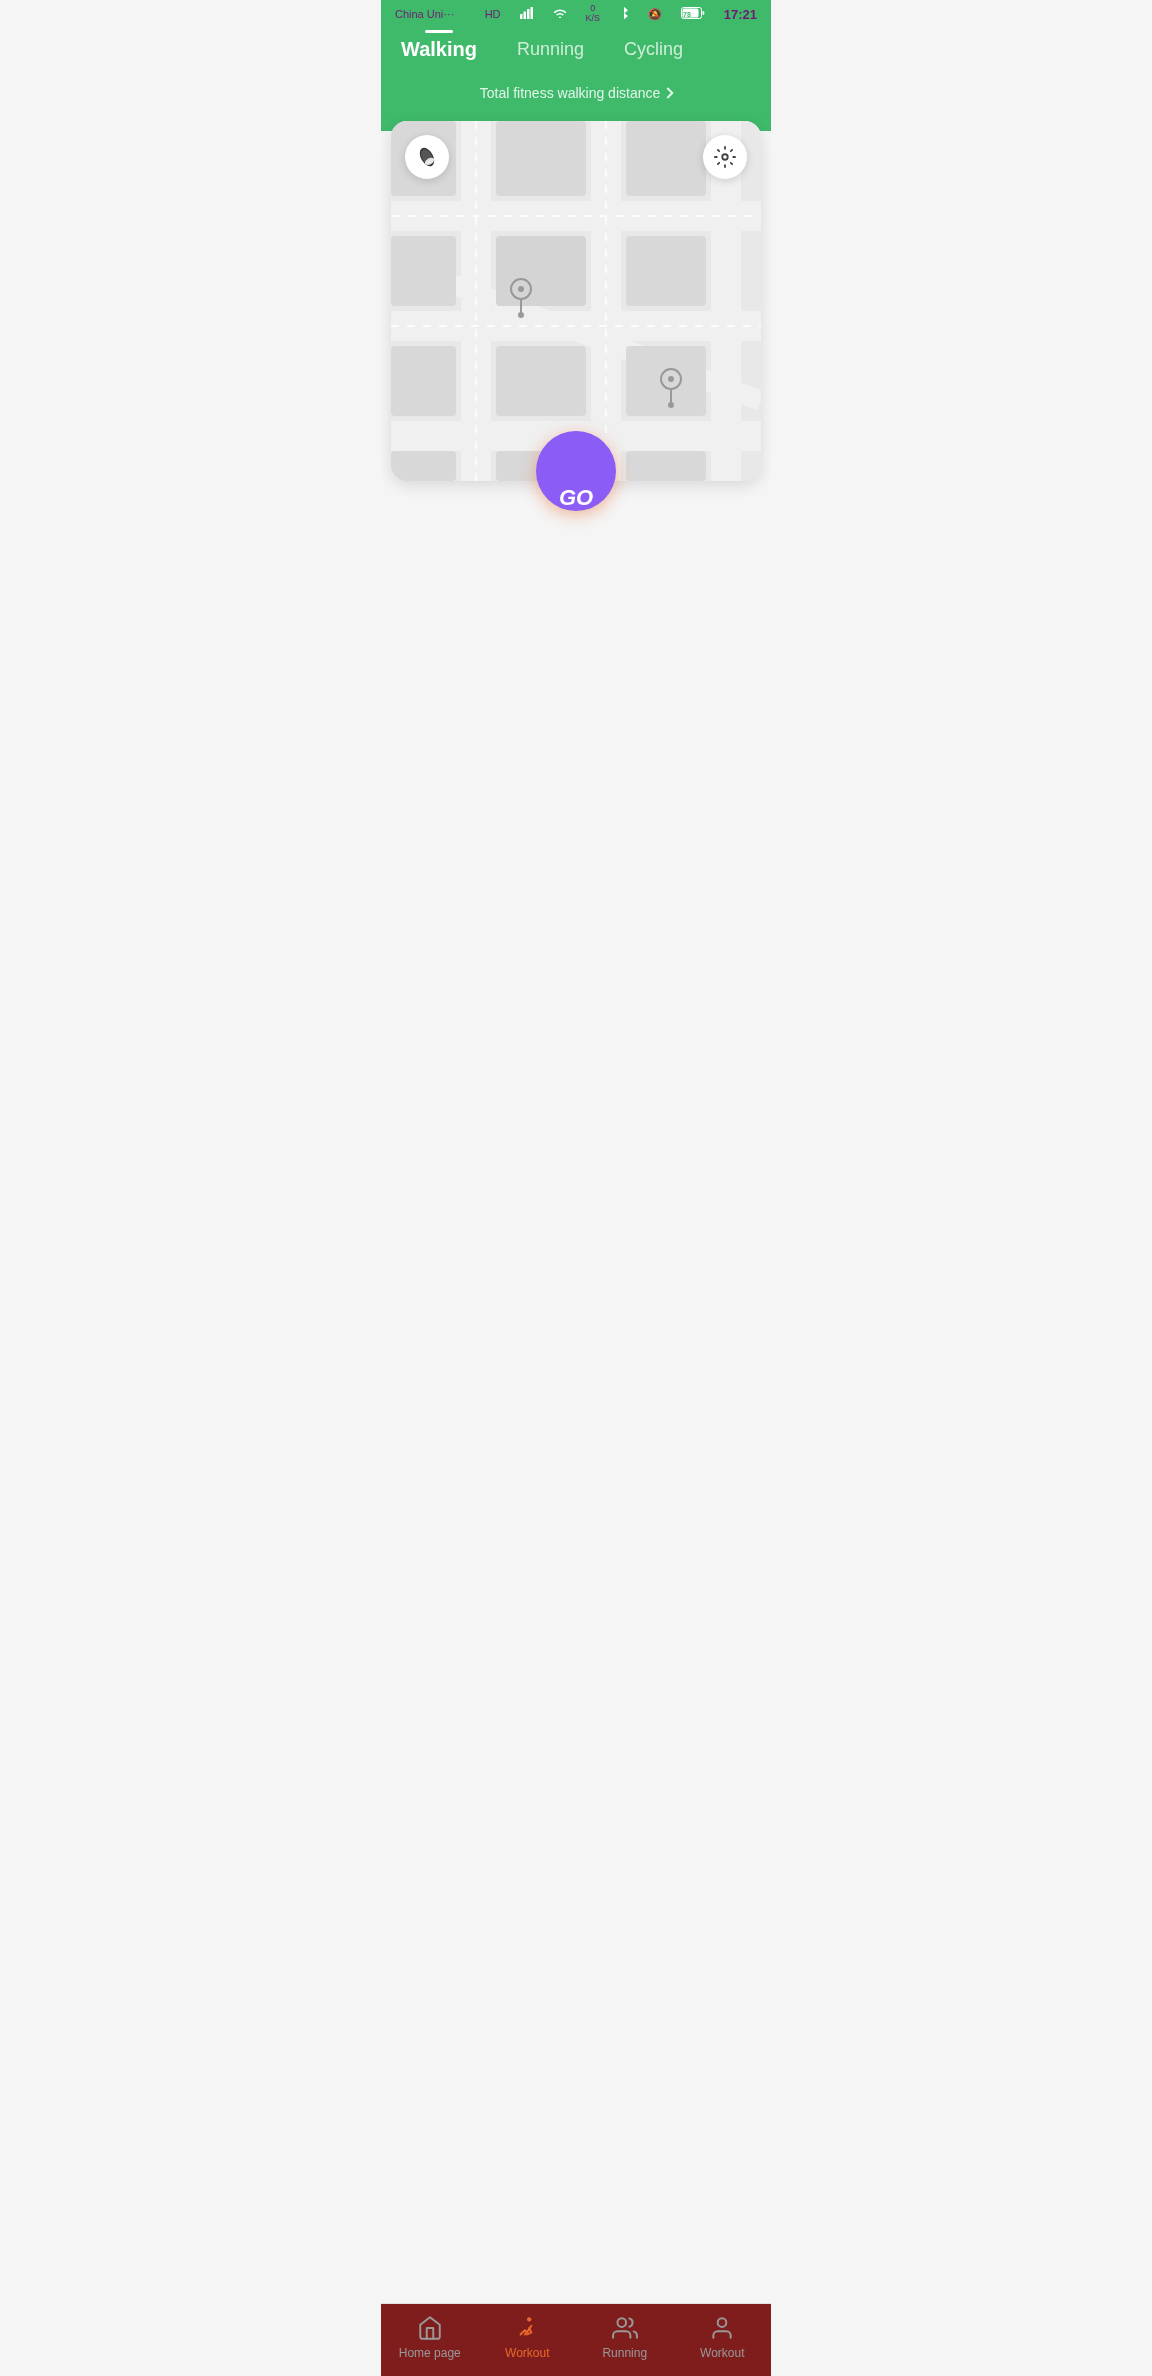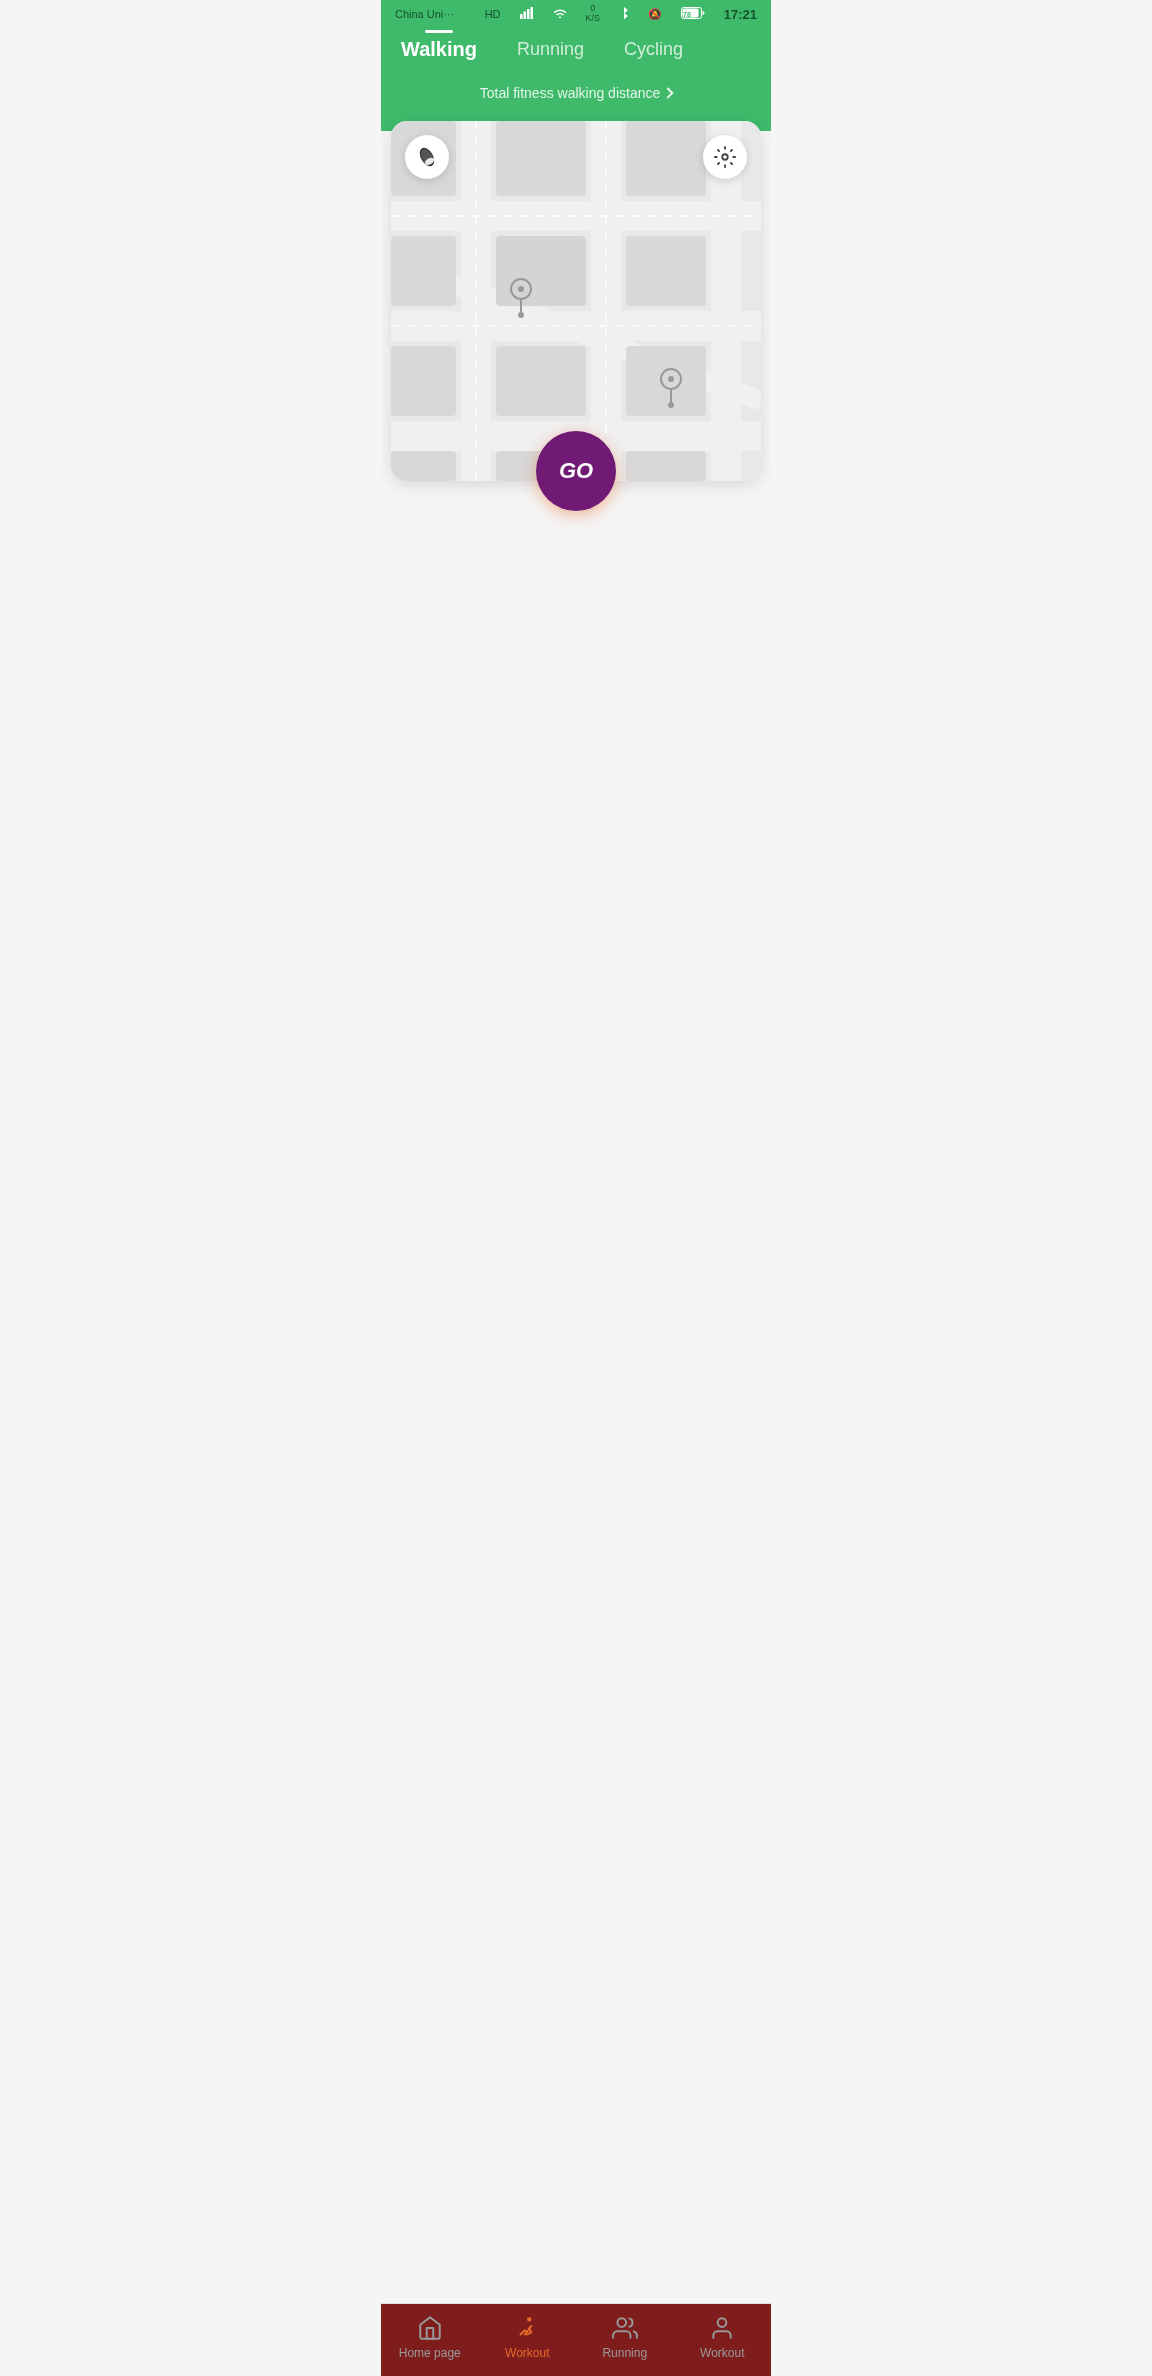--- a/index.html
+++ b/index.html
@@ -11,21 +11,21 @@
       font-family: -apple-system, BlinkMacSystemFont, 'Helvetica Neue', Arial, sans-serif;
       background: #f5f5f5;
       position: relative;
       overflow-x: hidden;
       margin: 0 auto;
     }
 
     
     .status-bar {
       background: #3fba6b;
-      color: #14532d;
+      color: #701a75;
       font-size: 12px;
       padding: 6px 14px;
       display: flex;
       justify-content: space-between;
       align-items: center;
       height: 28px;
     }
     .status-left { font-size: 11px; }
     .status-right {
       display: flex;
@@ -167,24 +167,24 @@
     .go-btn-wrapper {
       position: absolute;
       bottom: -30px;
       left: 50%;
       transform: translateX(-50%);
       z-index: 10;
     }
     .go-btn {
       width: 80px;
       height: 80px;
-      background: #701a75;
+      background: #8b5cf6;
       border-radius: 50%;
       display: flex;
-      align-items: center;
+      align-items: flex-end;
       justify-content: center;
       color: white;
       font-size: 22px;
       font-weight: 700;
       font-style: italic;
       cursor: pointer;
       box-shadow: 0 4px 16px rgba(232,105,42,0.45);
     }
 
     

